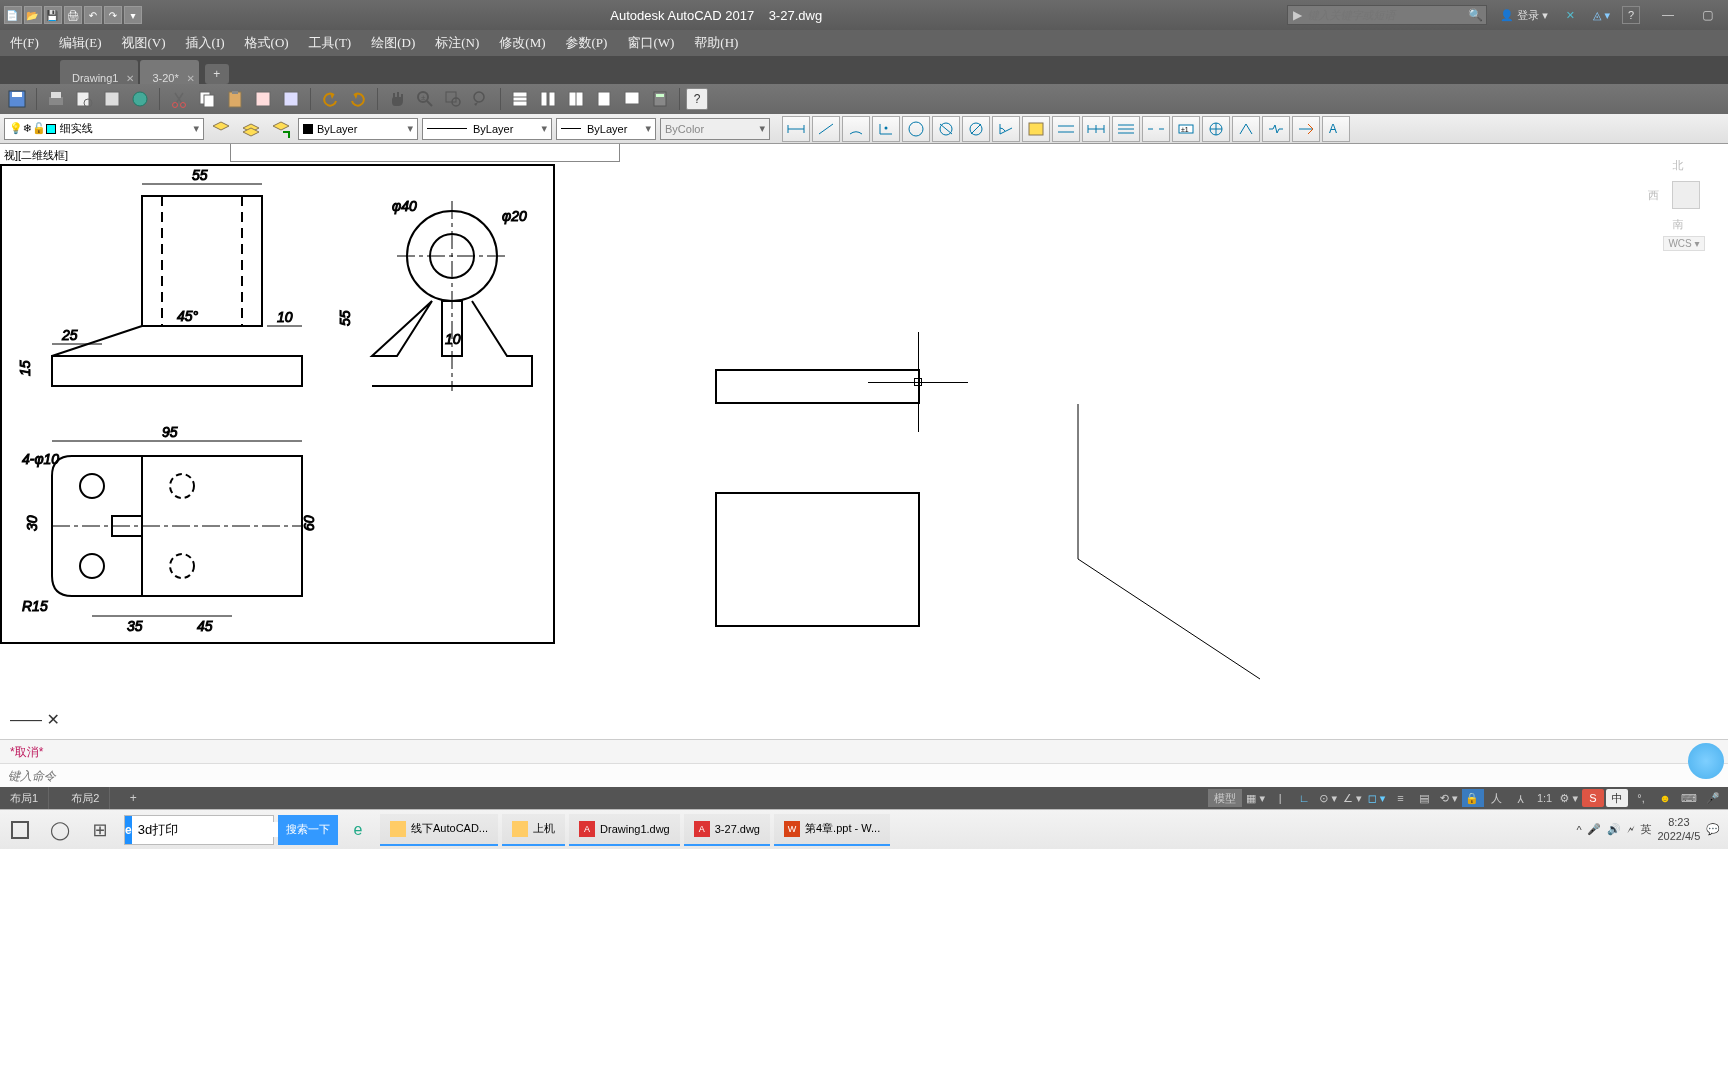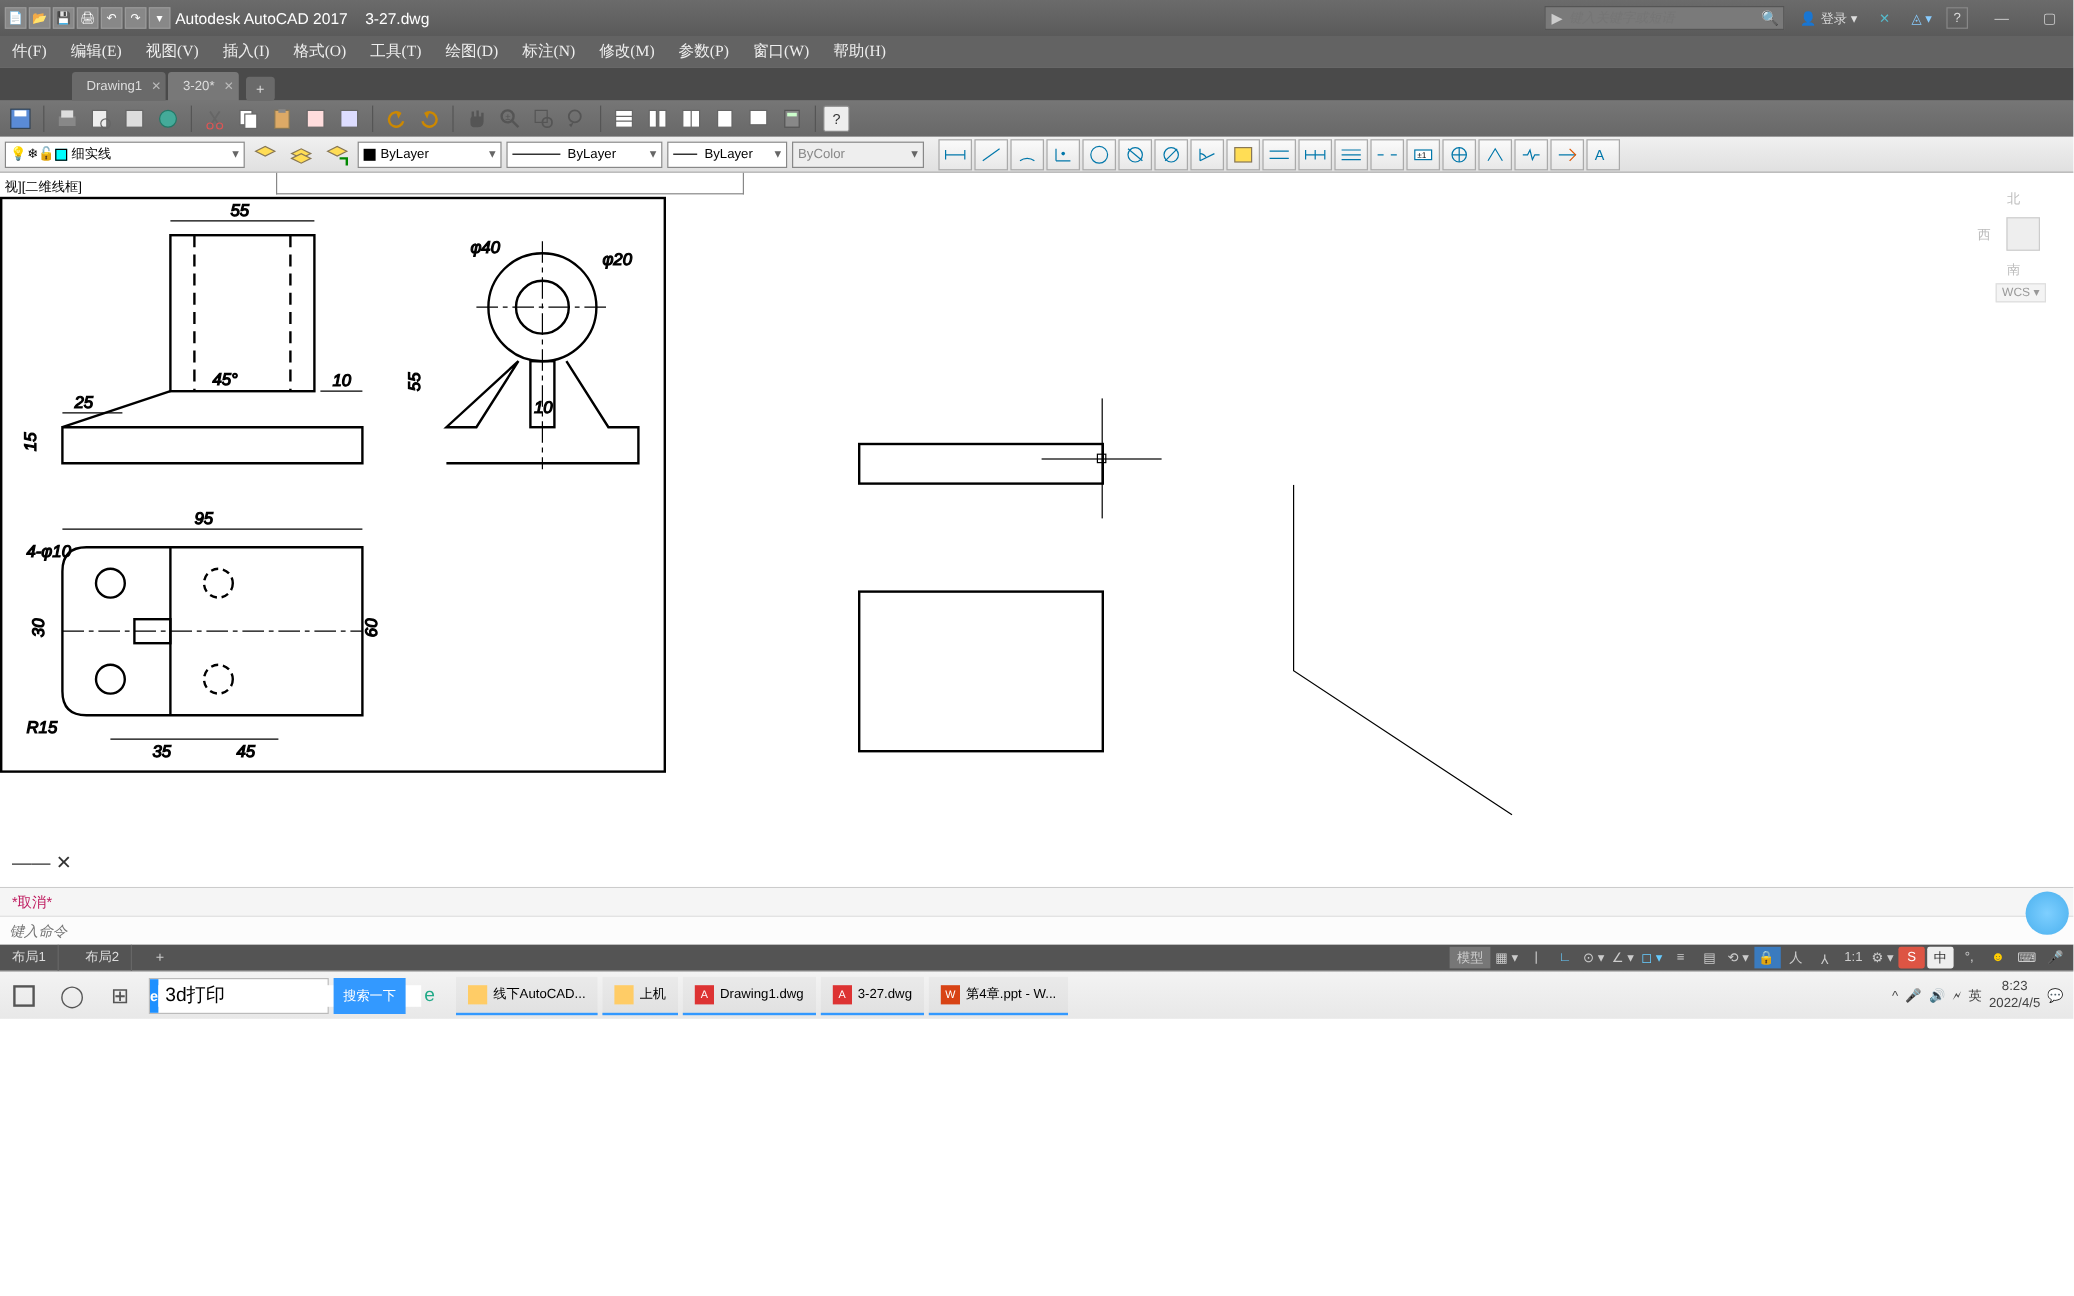--- a/index.html
+++ b/index.html
@@ -2,36 +2,36 @@
 <html><head>
 <meta charset="utf-8">
 <style>
 * { margin: 0; padding: 0; box-sizing: border-box; font-family: "Microsoft YaHei", Arial, sans-serif; }
 body { width: 1728px; height: 1080px; background: #fff; overflow: hidden; font-size: 12px; }
 
 
 .titlebar { height: 30px; background: linear-gradient(#6b6b6b,#5a5a5a); display: flex; align-items: center; color: #fff; }
 .titlebar .qat { display: flex; gap: 2px; padding: 0 4px; }
 .titlebar .qat .ico { width: 18px; height: 18px; background: #888; border: 1px solid #999; display: flex; align-items: center; justify-content: center; font-size: 10px; cursor: pointer; }
-.titlebar .title { flex: 1; font-size: 13px; }
+.titlebar .title { flex: 1; text-align: center; font-size: 13px; }
 .titlebar .search { width: 200px; height: 20px; background: #7a7a7a; border: 1px solid #555; display: flex; align-items: center; }
 .titlebar .search span.icon { width: 20px; text-align: center; color: #ccc; }
 .titlebar .search input { flex: 1; background: transparent; border: none; color: #ccc; font-size: 11px; outline: none; font-style: italic; }
 .titlebar .right { display: flex; align-items: center; gap: 6px; padding: 0 8px; }
 .titlebar .right .btn { display: flex; align-items: center; gap: 3px; padding: 2px 6px; color: #ddd; cursor: pointer; font-size: 11px; }
 .titlebar .wincontrols { display: flex; margin-left: auto; }
 .titlebar .wincontrols div { width: 40px; height: 30px; display: flex; align-items: center; justify-content: center; color: #ccc; cursor: pointer; }
 
 
 .menubar { height: 26px; background: #636363; display: flex; align-items: center; color: #eee; }
 .menubar .mi { padding: 0 10px; line-height: 26px; cursor: pointer; font-size: 13px; font-family: Liberation Serif, serif; }
 
 
 .filetabs { height: 28px; background: #4a4a4a; display: flex; align-items: flex-end; padding-left: 60px; }
-.filetabs .tab { height: 24px; padding: 0 20px 0 12px; margin-right: 2px; display: flex; align-items: center; background: #6a6a6a; color: #ddd; border-radius: 3px 3px 0 0; position: relative; cursor: pointer; font-size: 11px; }
+.filetabs .tab { height: 24px; padding: 0 20px 0 12px; margin-right: 2px; display: flex; align-items: flex-end; background: #6a6a6a; color: #ddd; border-radius: 3px 3px 0 0; position: relative; cursor: pointer; font-size: 11px; }
 .filetabs .tab .close { position: absolute; right: 4px; color: #bbb; font-size: 10px; }
 .filetabs .tab.active { background: #787878; }
 .filetabs .newtab { width: 24px; height: 20px; background: #6a6a6a; border-radius: 3px; color: #ddd; display: flex; align-items: center; justify-content: center; margin-left: 4px; cursor: pointer; }
 
 
 .maintoolbar { height: 30px; background: linear-gradient(#767676,#686868); display: flex; align-items: center; padding: 0 4px; gap: 2px; }
 .maintoolbar .tbtn { width: 26px; height: 26px; display: flex; align-items: center; justify-content: center; cursor: pointer; color: #333; border-radius: 2px; }
 .maintoolbar .sep { width: 1px; height: 22px; background: #555; margin: 0 4px; }
 
 
@@ -78,21 +78,21 @@
 .layouttabs .status .sb.red { background: #d54; color: #fff; border-radius: 2px; }
 .layouttabs .status .sb.wht { background: #eee; color: #333; border-radius: 2px; }
 
 
 .taskbar { height: 40px; background: linear-gradient(#f3f3f3,#e8e8e8); border-top: 1px solid #bbb; display: flex; align-items: center; }
 .taskbar .start { width: 40px; height: 40px; display: flex; align-items: center; justify-content: center; cursor: pointer; }
 .taskbar .start .flag { width: 18px; height: 18px; border: 2px solid #555; }
 .taskbar .tv { width: 40px; display: flex; align-items: center; justify-content: center; font-size: 18px; color: #555; cursor: pointer; }
 .taskbar .searchbox { width: 150px; height: 30px; border: 1px solid #bbb; background: #fff; display: flex; align-items: center; margin: 0 4px; }
 .taskbar .searchbox .eico { width: 34px; height: 28px; background: #1e90ff; display: flex; align-items: center; justify-content: center; color: #fff; font-weight: bold; }
-.taskbar .searchbox input { flex: 1; border: none; outline: none; padding: 0 6px; font-size: 16px; }
+.taskbar .searchbox input { flex: 1; border: none; outline: none; padding: 0 6px; font-size: 13px; }
 .taskbar .searchbtn { width: 60px; height: 30px; background: #3399ff; color: #fff; display: flex; align-items: center; justify-content: center; font-size: 11px; cursor: pointer; }
 .taskbar .tbtn2 { width: 40px; height: 40px; display: flex; align-items: center; justify-content: center; cursor: pointer; font-size: 16px; }
 .taskbar .titem { height: 32px; padding: 0 10px; display: flex; align-items: center; gap: 5px; border-bottom: 2px solid #3399ff; margin: 0 2px; cursor: pointer; font-size: 11px; background: rgba(0,0,0,0.03); }
 .taskbar .titem .fico { width: 16px; height: 16px; }
 .taskbar .tray { margin-left: auto; display: flex; align-items: center; gap: 6px; padding-right: 8px; font-size: 11px; color: #444; }
 .taskbar .tray .tico { cursor: pointer; }
 .taskbar .clock { text-align: center; line-height: 1.2; }
 
 svg { display: block; }
 </style>

